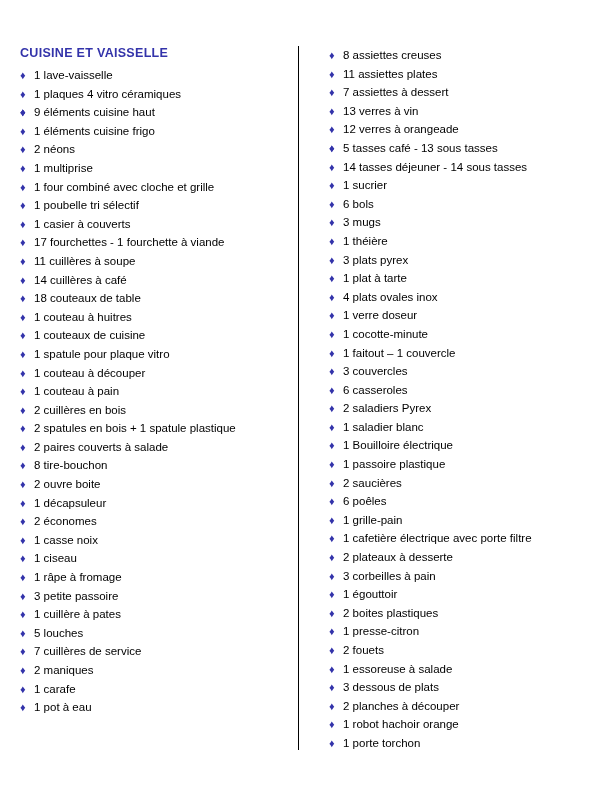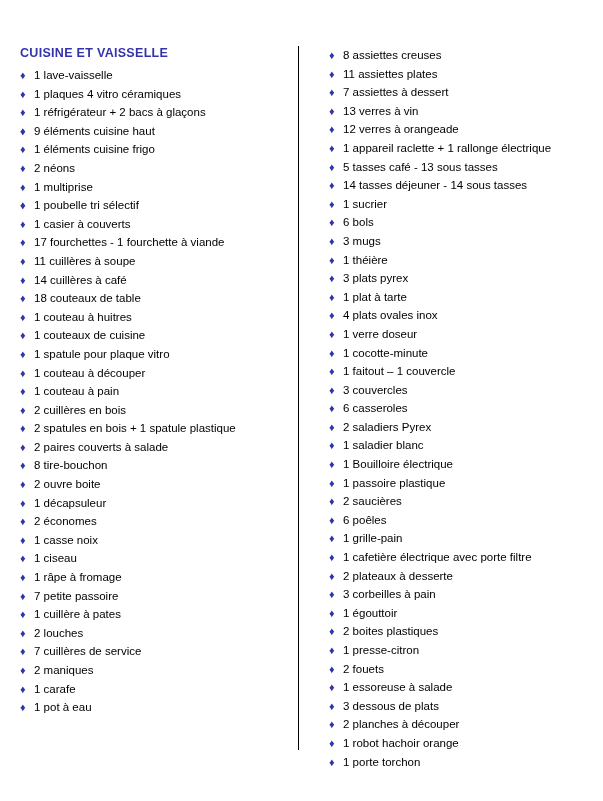--- a/index.html
+++ b/index.html
@@ -82,27 +82,27 @@
 <body>
 
 <div class="page">
   <div class="columns">
 
     <div class="col col-left">
       <h1 class="title">CUISINE ET VAISSELLE</h1>
       <ul class="items" id="left-list">
           <li><span class="bullet">♦</span><span>1 lave-vaisselle</span></li>
           <li><span class="bullet">♦</span><span>1 plaques 4 vitro céramiques</span></li>
-          <li><span class="bullet">♦</span><span>1 réfrigérateur + 2 bacs à glaçons</span></li>
+          <li><span class="bullet">♦</span></li>
           <li><span class="bullet">♦</span></li>
           <li><span class="bullet">♦</span><span>9 éléments cuisine haut</span></li>
           <li><span class="bullet">♦</span><span>1 éléments cuisine frigo</span></li>
           <li><span class="bullet">♦</span><span>2 néons</span></li>
           <li><span class="bullet">♦</span><span>1 multiprise</span></li>
-          <li><span class="bullet">♦</span></li>
+          <li><span class="bullet">♦</span><span>1 four combiné avec cloche et grille</span></li>
           <li><span class="bullet">♦</span><span>1 poubelle tri sélectif</span></li>
           <li><span class="bullet">♦</span><span>1 casier à couverts</span></li>
           <li><span class="bullet">♦</span><span>17 fourchettes - 1 fourchette à viande</span></li>
           <li><span class="bullet">♦</span><span>11 cuillères à soupe</span></li>
           <li><span class="bullet">♦</span><span>14 cuillères à café</span></li>
           <li><span class="bullet">♦</span><span>18 couteaux de table</span></li>
           <li><span class="bullet">♦</span><span>1 couteau à huitres</span></li>
           <li><span class="bullet">♦</span><span>1 couteaux de cuisine</span></li>
           <li><span class="bullet">♦</span><span>1 spatule pour plaque vitro</span></li>
           <li><span class="bullet">♦</span><span>1 couteau à découper</span></li>
@@ -110,40 +110,40 @@
           <li><span class="bullet">♦</span><span>2 cuillères en bois</span></li>
           <li><span class="bullet">♦</span><span>2 spatules en bois + 1 spatule plastique</span></li>
           <li><span class="bullet">♦</span><span>2 paires couverts à salade</span></li>
           <li><span class="bullet">♦</span><span>8 tire-bouchon</span></li>
           <li><span class="bullet">♦</span><span>2 ouvre boite</span></li>
           <li><span class="bullet">♦</span><span>1 décapsuleur</span></li>
           <li><span class="bullet">♦</span><span>2 économes</span></li>
           <li><span class="bullet">♦</span><span>1 casse noix</span></li>
           <li><span class="bullet">♦</span><span>1 ciseau</span></li>
           <li><span class="bullet">♦</span><span>1 râpe à fromage</span></li>
-          <li><span class="bullet">♦</span><span>7 petite passoire</span></li>
+          <li><span class="bullet">♦</span><span>3 petite passoire</span></li>
           <li><span class="bullet">♦</span><span>1 cuillère à pates</span></li>
-          <li><span class="bullet">♦</span><span>2 louches</span></li>
+          <li><span class="bullet">♦</span><span>5 louches</span></li>
           <li><span class="bullet">♦</span><span>7 cuillères de service</span></li>
           <li><span class="bullet">♦</span><span>2 maniques</span></li>
           <li><span class="bullet">♦</span><span>1 carafe</span></li>
           <li><span class="bullet">♦</span><span>1 pot à eau</span></li>
         </ul>
     </div>
 
     <div class="col-divider"></div>
 
     <div class="col col-right">
       <ul class="items" id="right-list">
           <li><span class="bullet">♦</span><span>8 assiettes creuses</span></li>
           <li><span class="bullet">♦</span><span>11 assiettes plates</span></li>
           <li><span class="bullet">♦</span><span>7 assiettes à dessert</span></li>
           <li><span class="bullet">♦</span><span>13 verres à vin</span></li>
           <li><span class="bullet">♦</span><span>12 verres à orangeade</span></li>
-          <li><span class="bullet">♦</span><span>1 appareil raclette + 1 rallonge électrique</span></li>
+          <li><span class="bullet">♦</span></li>
           <li><span class="bullet">♦</span><span>5 tasses café - 13 sous tasses</span></li>
           <li><span class="bullet">♦</span><span>14 tasses déjeuner - 14 sous tasses</span></li>
           <li><span class="bullet">♦</span><span>1 sucrier</span></li>
           <li><span class="bullet">♦</span><span>6 bols</span></li>
           <li><span class="bullet">♦</span><span>3 mugs</span></li>
           <li><span class="bullet">♦</span><span>1 théière</span></li>
           <li><span class="bullet">♦</span><span>3 plats pyrex</span></li>
           <li><span class="bullet">♦</span><span>1 plat à tarte</span></li>
           <li><span class="bullet">♦</span><span>4 plats ovales inox</span></li>
           <li><span class="bullet">♦</span><span>1 verre doseur</span></li>

